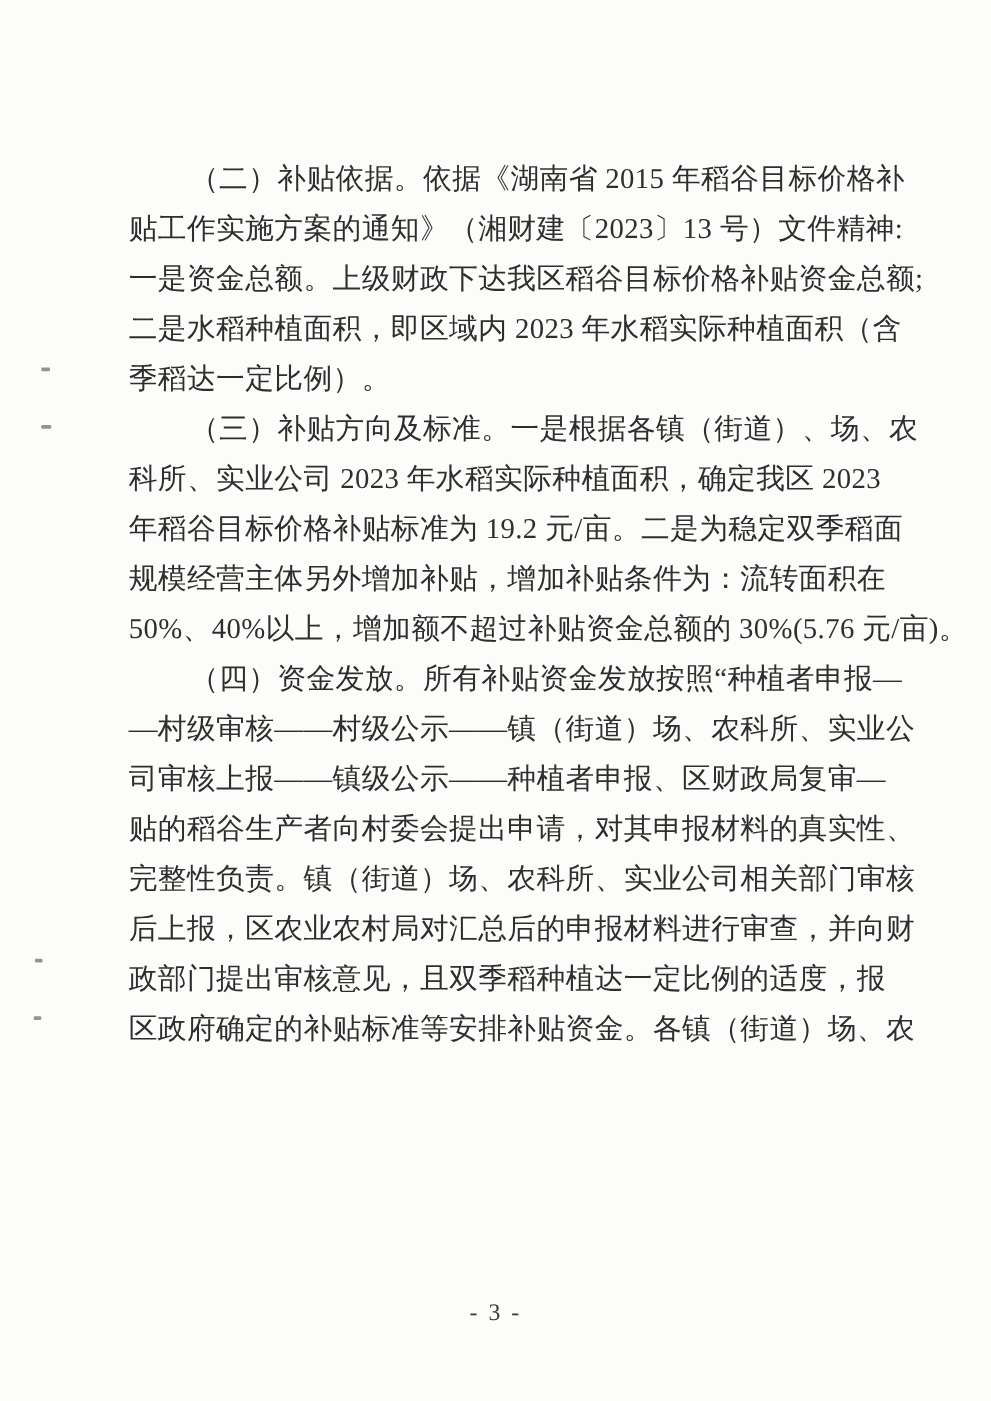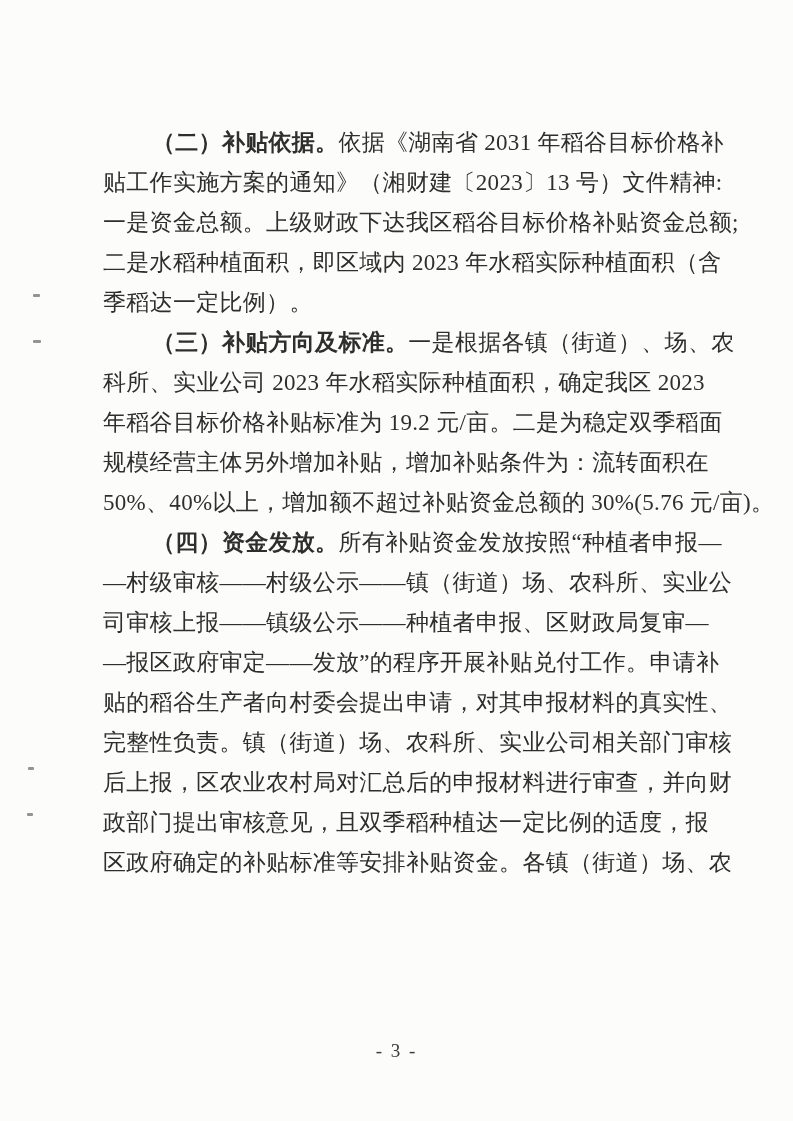--- a/index.html
+++ b/index.html
@@ -33,21 +33,21 @@
     letter-spacing: 0.3px;
   }
   .line.nojust {
     text-align: left;
     text-align-last: left;
   }
   .line.indent span:first-child {
     padding-left: 49px;
   }
   .bold {
-    font-weight: bold;
+    font-weight: normal;
   }
   .footer {
     position: absolute;
     left: 0;
     top: 1040px;
     width: 100%;
     text-align: center;
     font-size: 19px;
     letter-spacing: 2px;
     color: #3a3a3a;
@@ -63,21 +63,21 @@
   .a3 { left: 28px; top: 767px; width: 6px; height: 3px; }
   .a4 { left: 27px; top: 813px; width: 6px; height: 3px; }
 </style>
 </head>
 <body>
 
 <div class="sheet">
 
   <div class="textblock">
 
-    <div class="line indent"><span class="bold">（二）补贴依据。</span><span>依据《湖南省 2031 年稻谷目标价格补</span></div>
+    <div class="line indent"><span class="bold">（二）补贴依据。</span><span>依据《湖南省 2015 年稻谷目标价格补</span></div>
 
     <div class="line"><span>贴工作实施方案的通知》（湘财建〔2023〕13 号）文件精神:</span></div>
 
     <div class="line"><span>一是资金总额。上级财政下达我区稻谷目标价格补贴资金总额;</span></div>
 
     <div class="line"><span>二是水稻种植面积，即区域内 2023 年水稻实际种植面积（含</span></div>
 
 
     <div class="line nojust"><span>季稻达一定比例）。</span></div>
 
@@ -92,21 +92,20 @@
 
 
     <div class="line"><span>50%、40%以上，增加额不超过补贴资金总额的 30%(5.76 元/亩)。</span></div>
 
     <div class="line indent"><span class="bold">（四）资金发放。</span><span>所有补贴资金发放按照“种植者申报—</span></div>
 
     <div class="line"><span>—村级审核——村级公示——镇（街道）场、农科所、实业公</span></div>
 
     <div class="line"><span>司审核上报——镇级公示——种植者申报、区财政局复审—</span></div>
 
-    <div class="line"><span>—报区政府审定——发放”的程序开展补贴兑付工作。申请补</span></div>
 
     <div class="line"><span>贴的稻谷生产者向村委会提出申请，对其申报材料的真实性、</span></div>
 
     <div class="line"><span>完整性负责。镇（街道）场、农科所、实业公司相关部门审核</span></div>
 
     <div class="line"><span>后上报，区农业农村局对汇总后的申报材料进行审查，并向财</span></div>
 
     <div class="line"><span>政部门提出审核意见，且双季稻种植达一定比例的适度，报</span></div>
 
     <div class="line"><span>区政府确定的补贴标准等安排补贴资金。各镇（街道）场、农</span></div>

